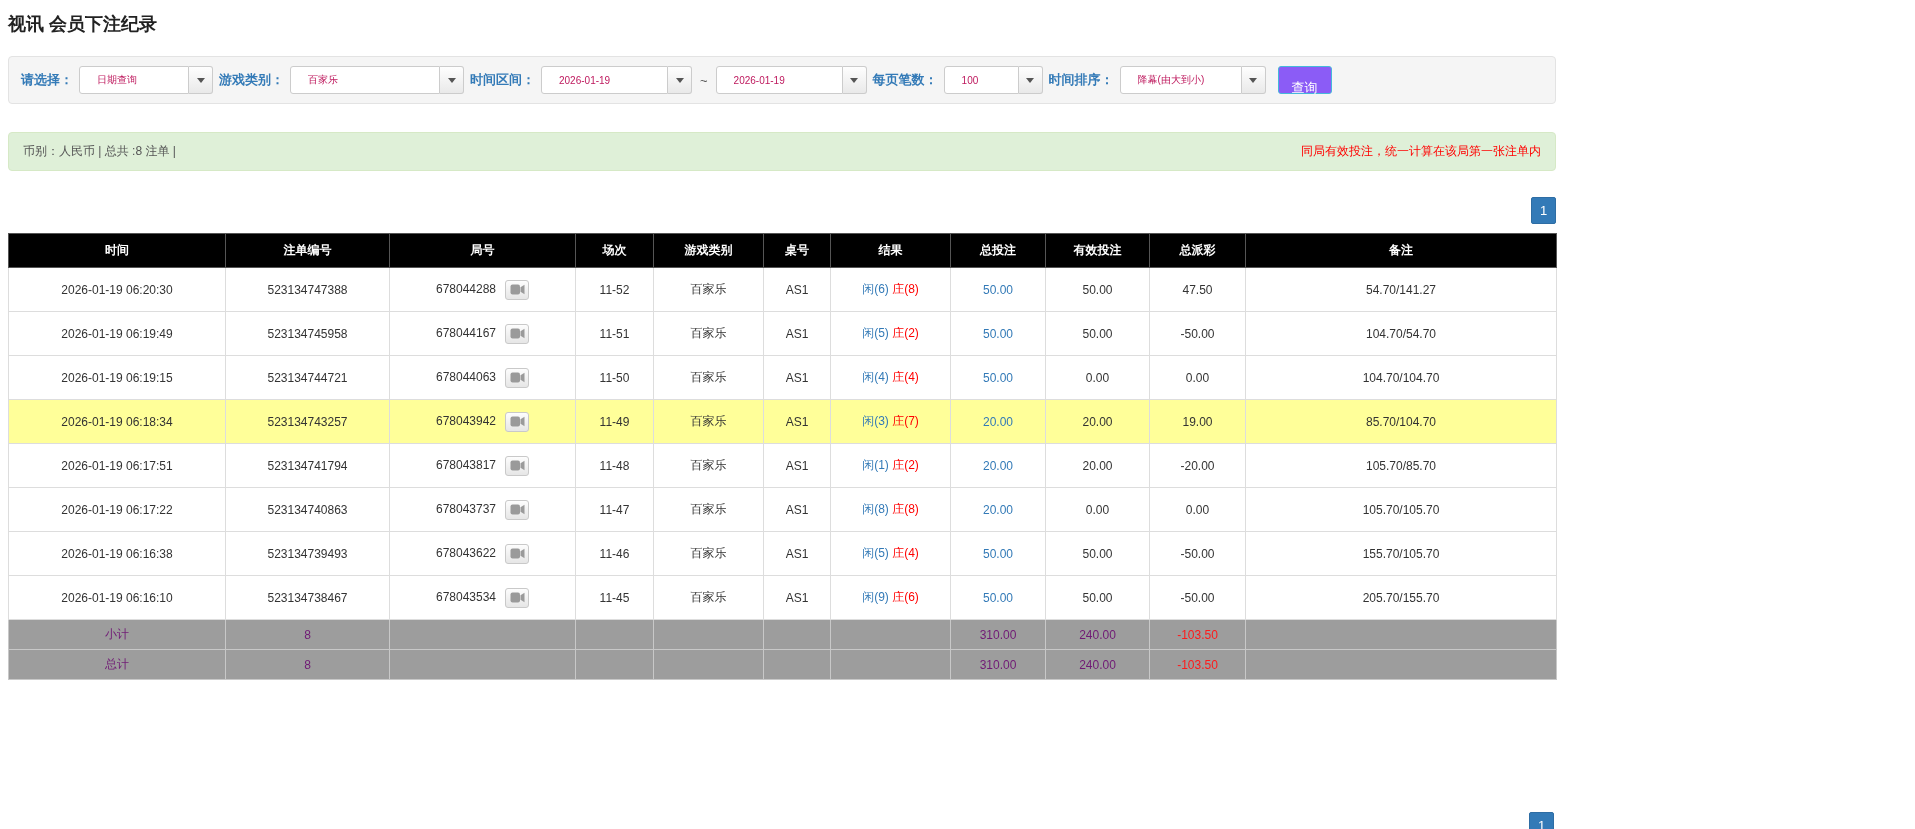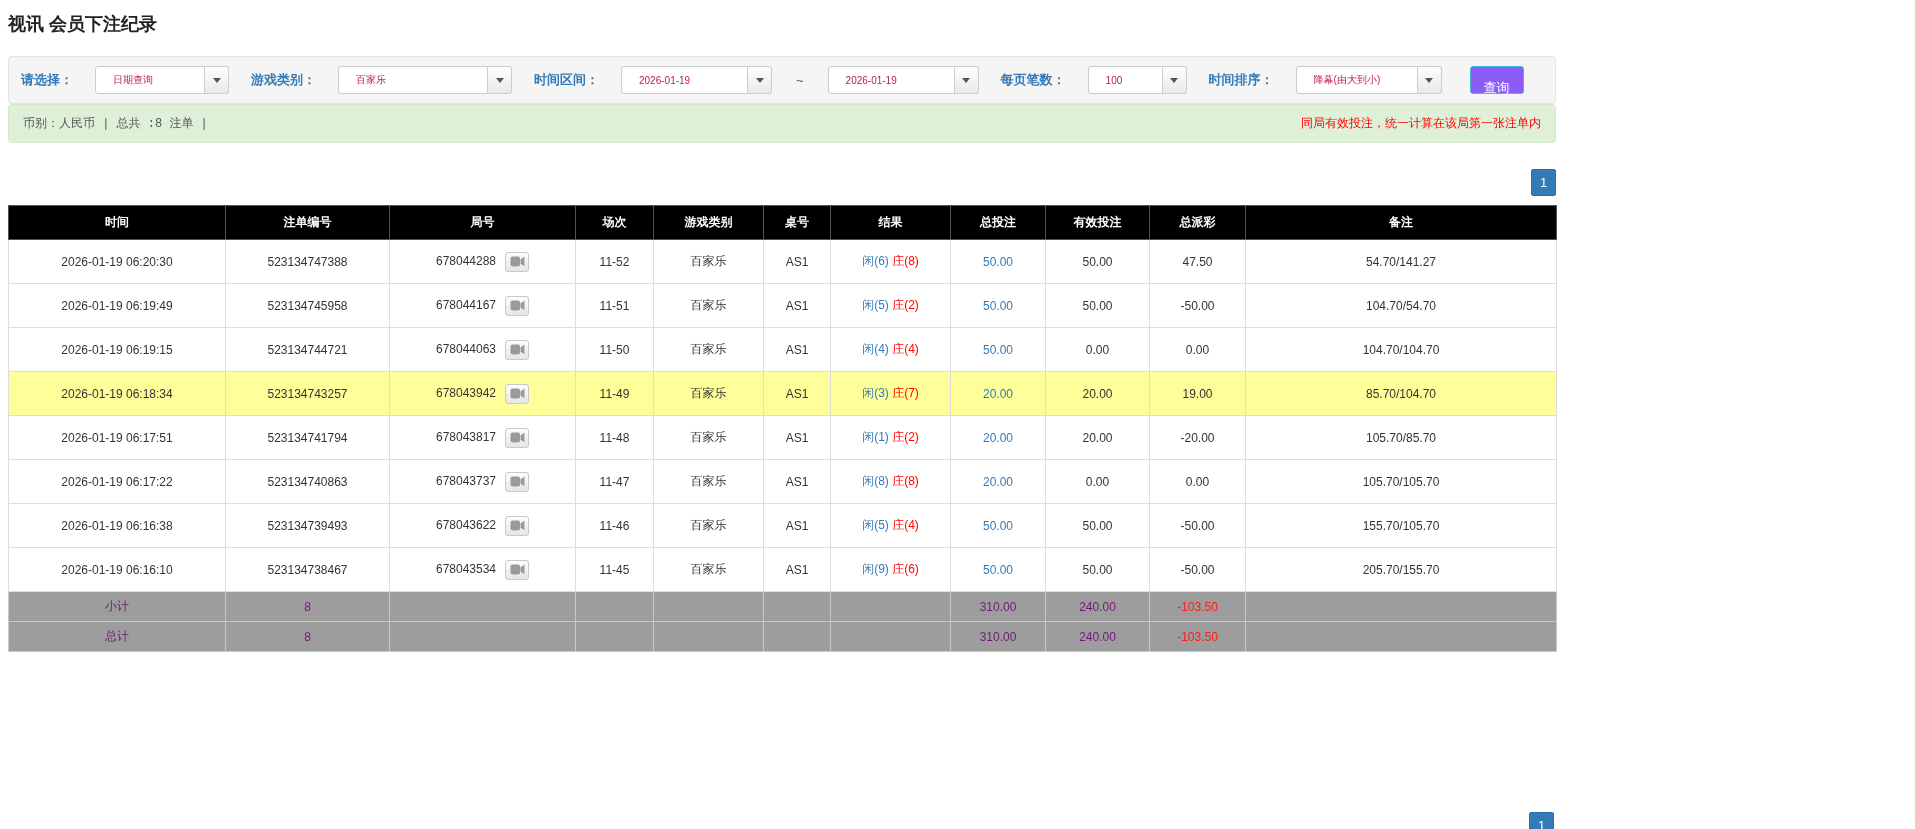--- a/index.html
+++ b/index.html
@@ -25,21 +25,21 @@
 
   
   .filter-bar {
     margin-top: 20px;
     background: #f5f5f5;
     border: 1px solid #e3e3e3;
     border-radius: 4px;
     padding: 9px 12px;
     display: flex;
     align-items: center;
-    gap: 22px;
+    gap: 6px;
     white-space: nowrap;
   }
   .flabel { color: #337ab7; font-weight: bold; font-size: 13px; }
   .combo { display: inline-flex; align-items: stretch; height: 28px; }
   .combo-input {
     border: 1px solid #ccc;
     border-radius: 3px 0 0 3px;
     padding: 0 17px;
     font-size: 10px;
     color: #be185d;
@@ -82,31 +82,30 @@
     height: 28px;
     padding: 12px 13px;
     font-size: 13px;
     margin-left: 6px;
     cursor: pointer;
     font-family: inherit;
   }
 
   
   .summary-bar {
-    margin-top: 0;
+    margin-top: 28px;
     background: #dff0d8;
     border: 1px solid #d6e9c6;
     border-radius: 4px;
     padding: 10px 14px;
     display: flex;
     justify-content: space-between;
     align-items: center;
     font-size: 12px;
     color: #555;
-    font-family: Liberation Mono, monospace;
   }
   .summary-right { color: #f00; }
 
   
   .pager { display: flex; justify-content: flex-end; margin-top: 26px; }
   .page-btn {
     background: #337ab7;
     color: #fff;
     min-width: 25px;
     height: 27px;

